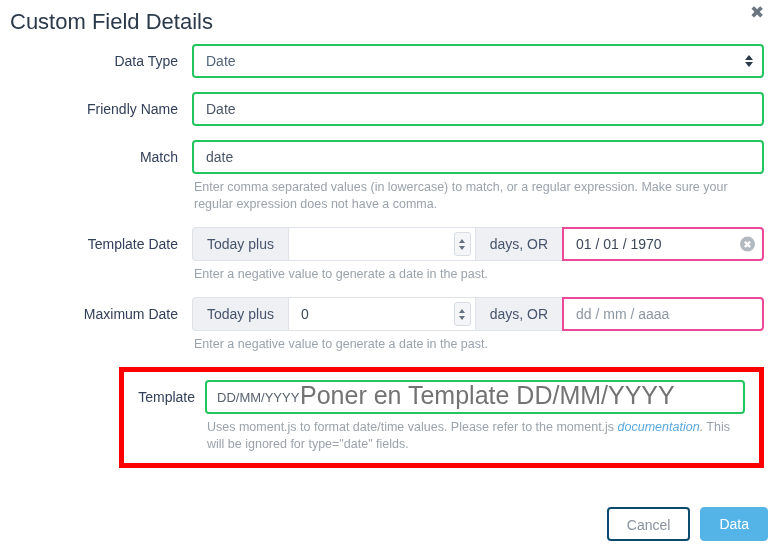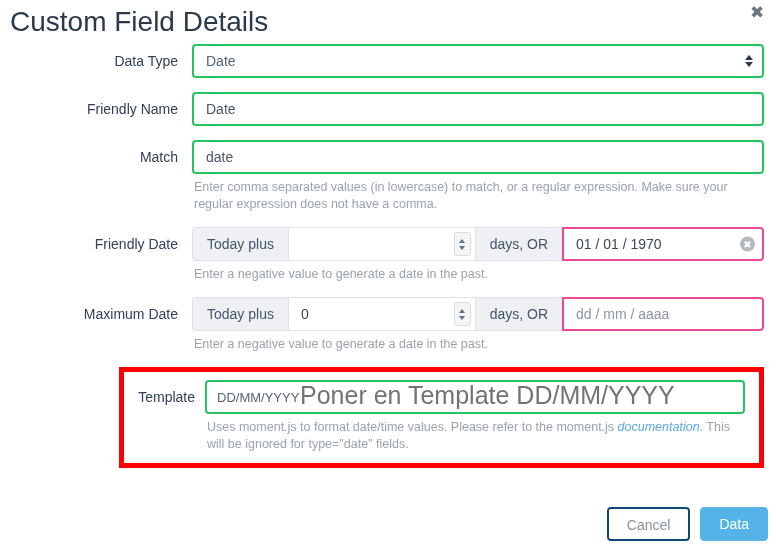--- a/index.html
+++ b/index.html
@@ -17,21 +17,21 @@
     position: relative;
   }
 
   
   .modal-header {
     position: relative;
     padding: 8px 16px 0 10px;
     height: 36px;
   }
   .modal-title {
-    font-size: 28px;
+    font-size: 22px;
     line-height: 28px;
     font-weight: 400;
     color: #2b3a4a;
     margin: 0;
   }
   .close-btn {
     position: absolute;
     top: 2px;
     right: 8px;
     width: 22px;
@@ -345,21 +345,21 @@
 
   <div class="form-row">
     <div class="col-label">Match</div>
     <div class="col-field">
       <input class="ctl" type="text" value="date" style="">
       <div class="help">Enter comma separated values (in lowercase) to match, or a regular expression. Make sure your regular expression does not have a comma.</div>
     </div>
   </div>
 
   <div class="form-row">
-    <div class="col-label">Friendly Date</div>
+    <div class="col-label">Template Date</div>
     <div class="col-field">
       <div class="input-group">
         <span class="ig-addon left">Today plus</span>
         <span class="ig-num">
           <input type="number" value="" style="">
           <span class="spinner">
             <span class="spin-up"></span>
             <span class="spin-down"></span>
           </span>
         </span>

